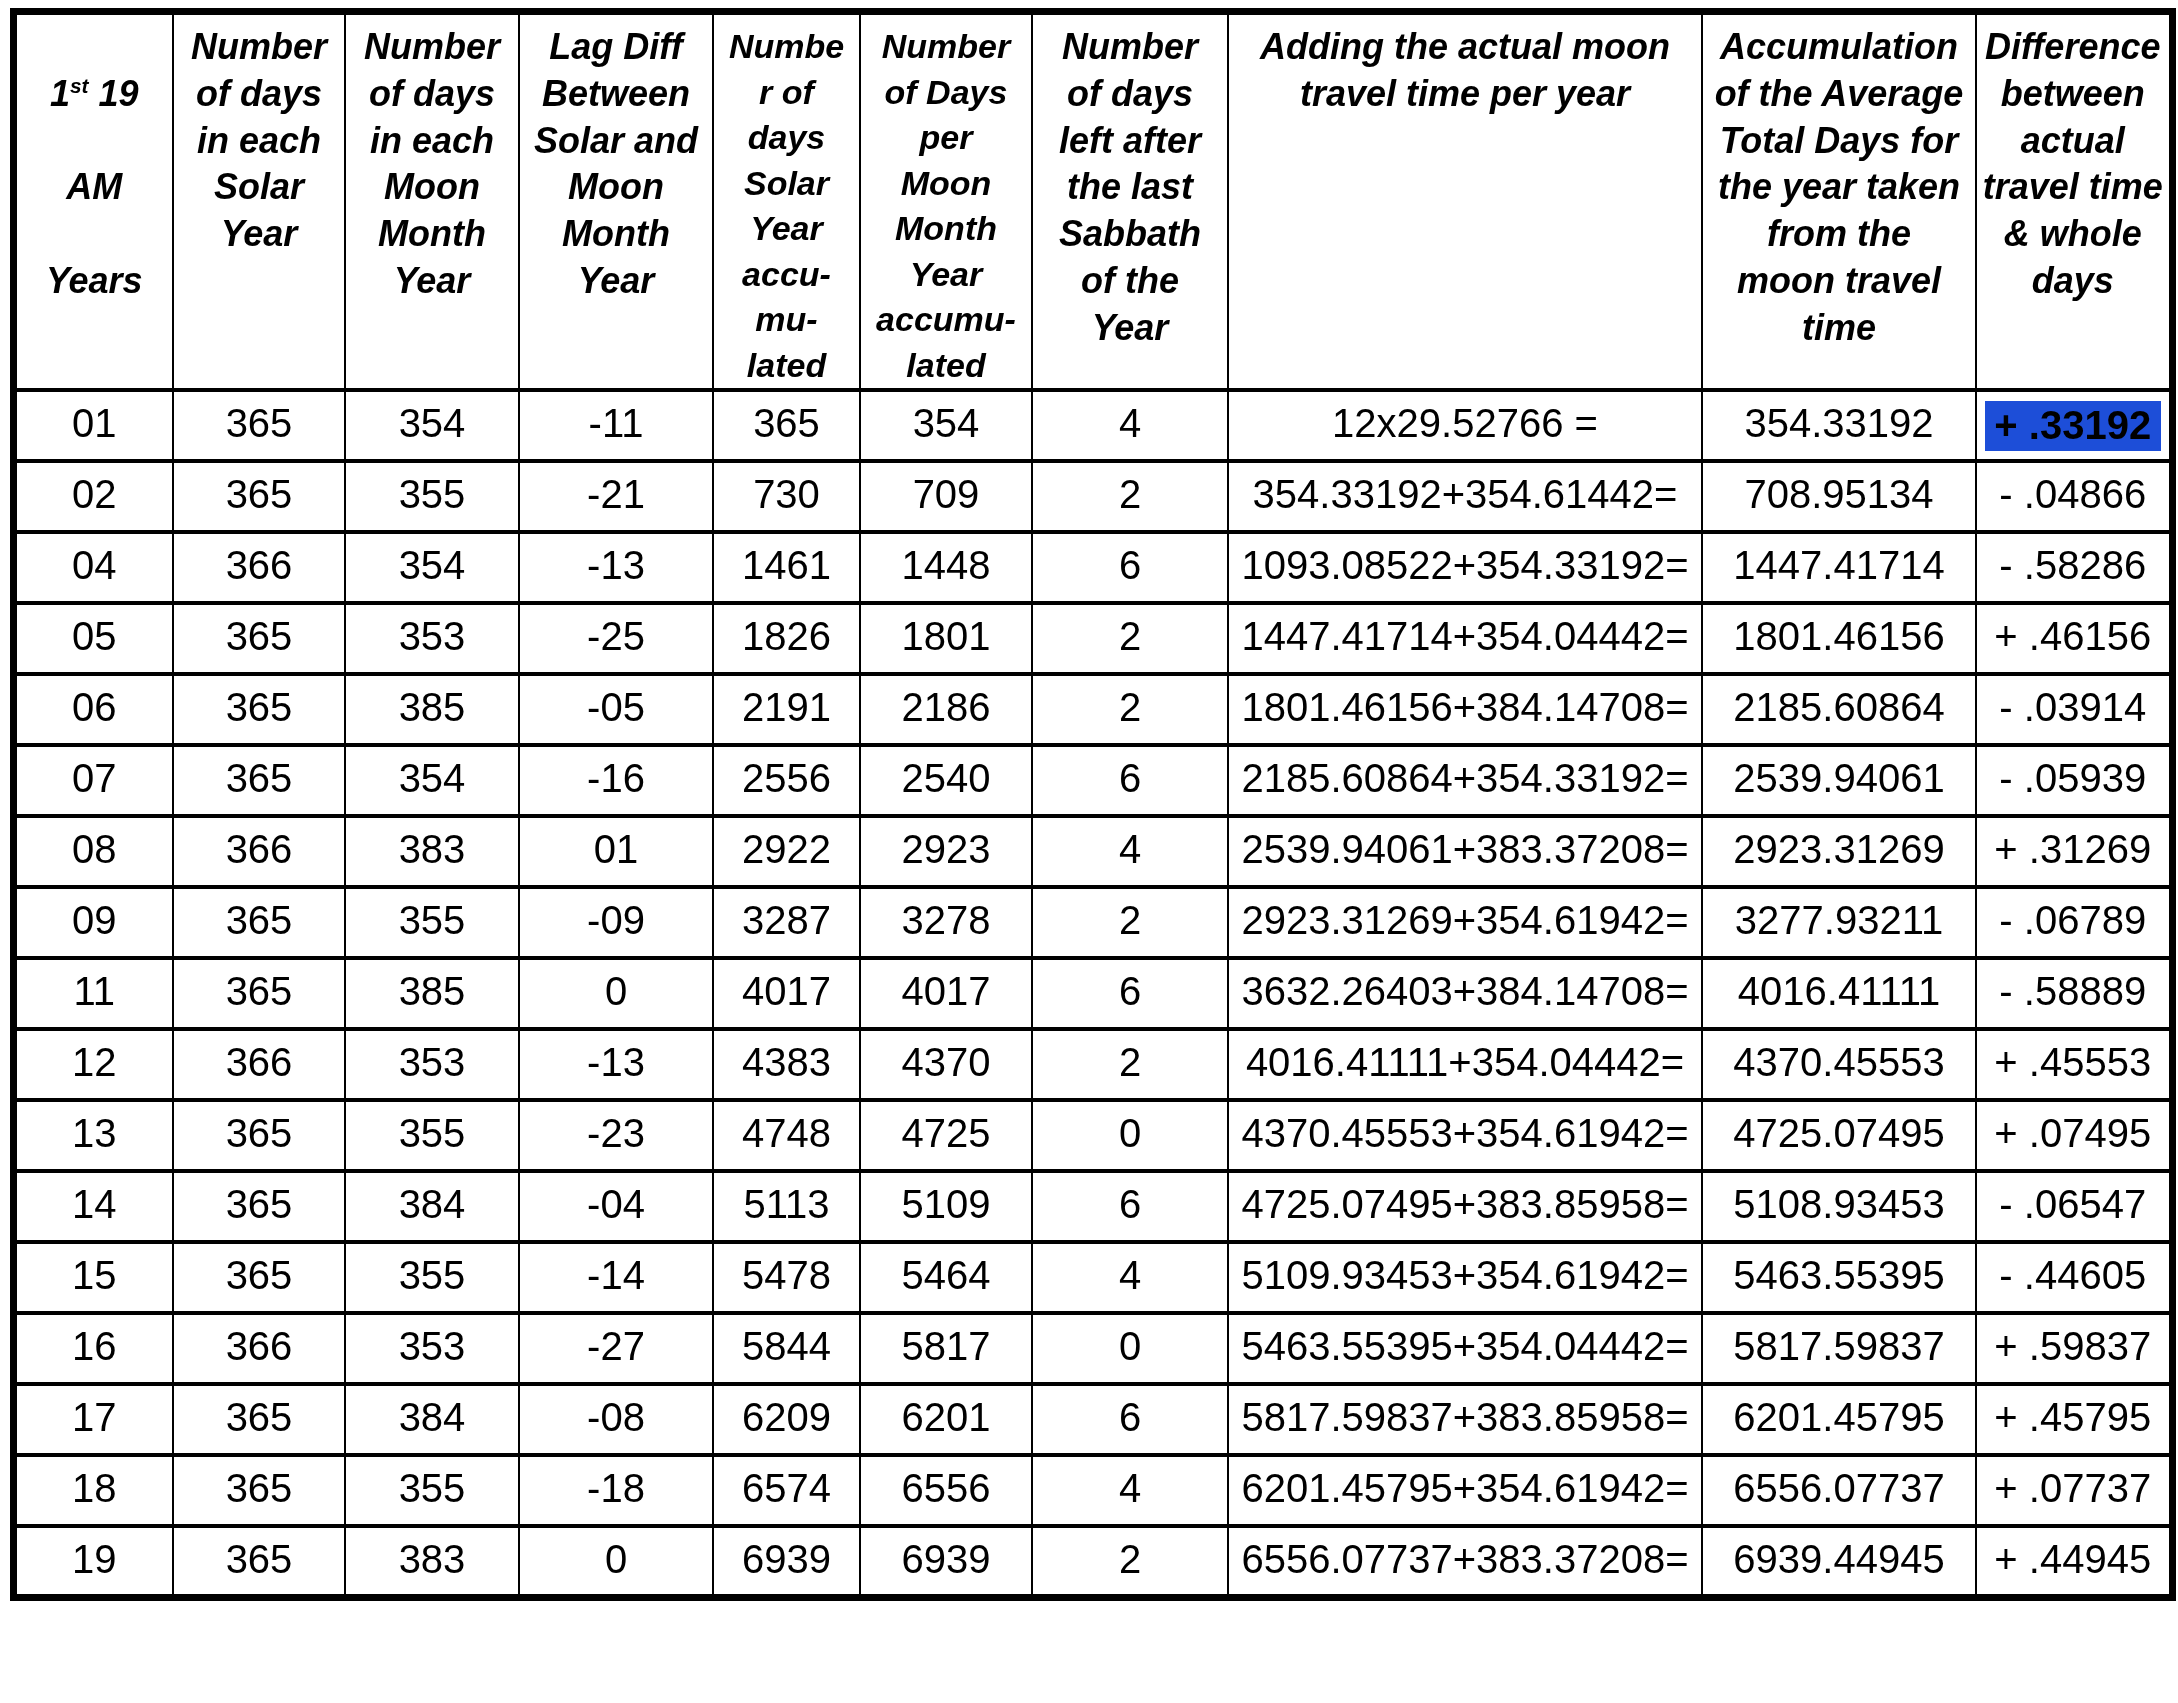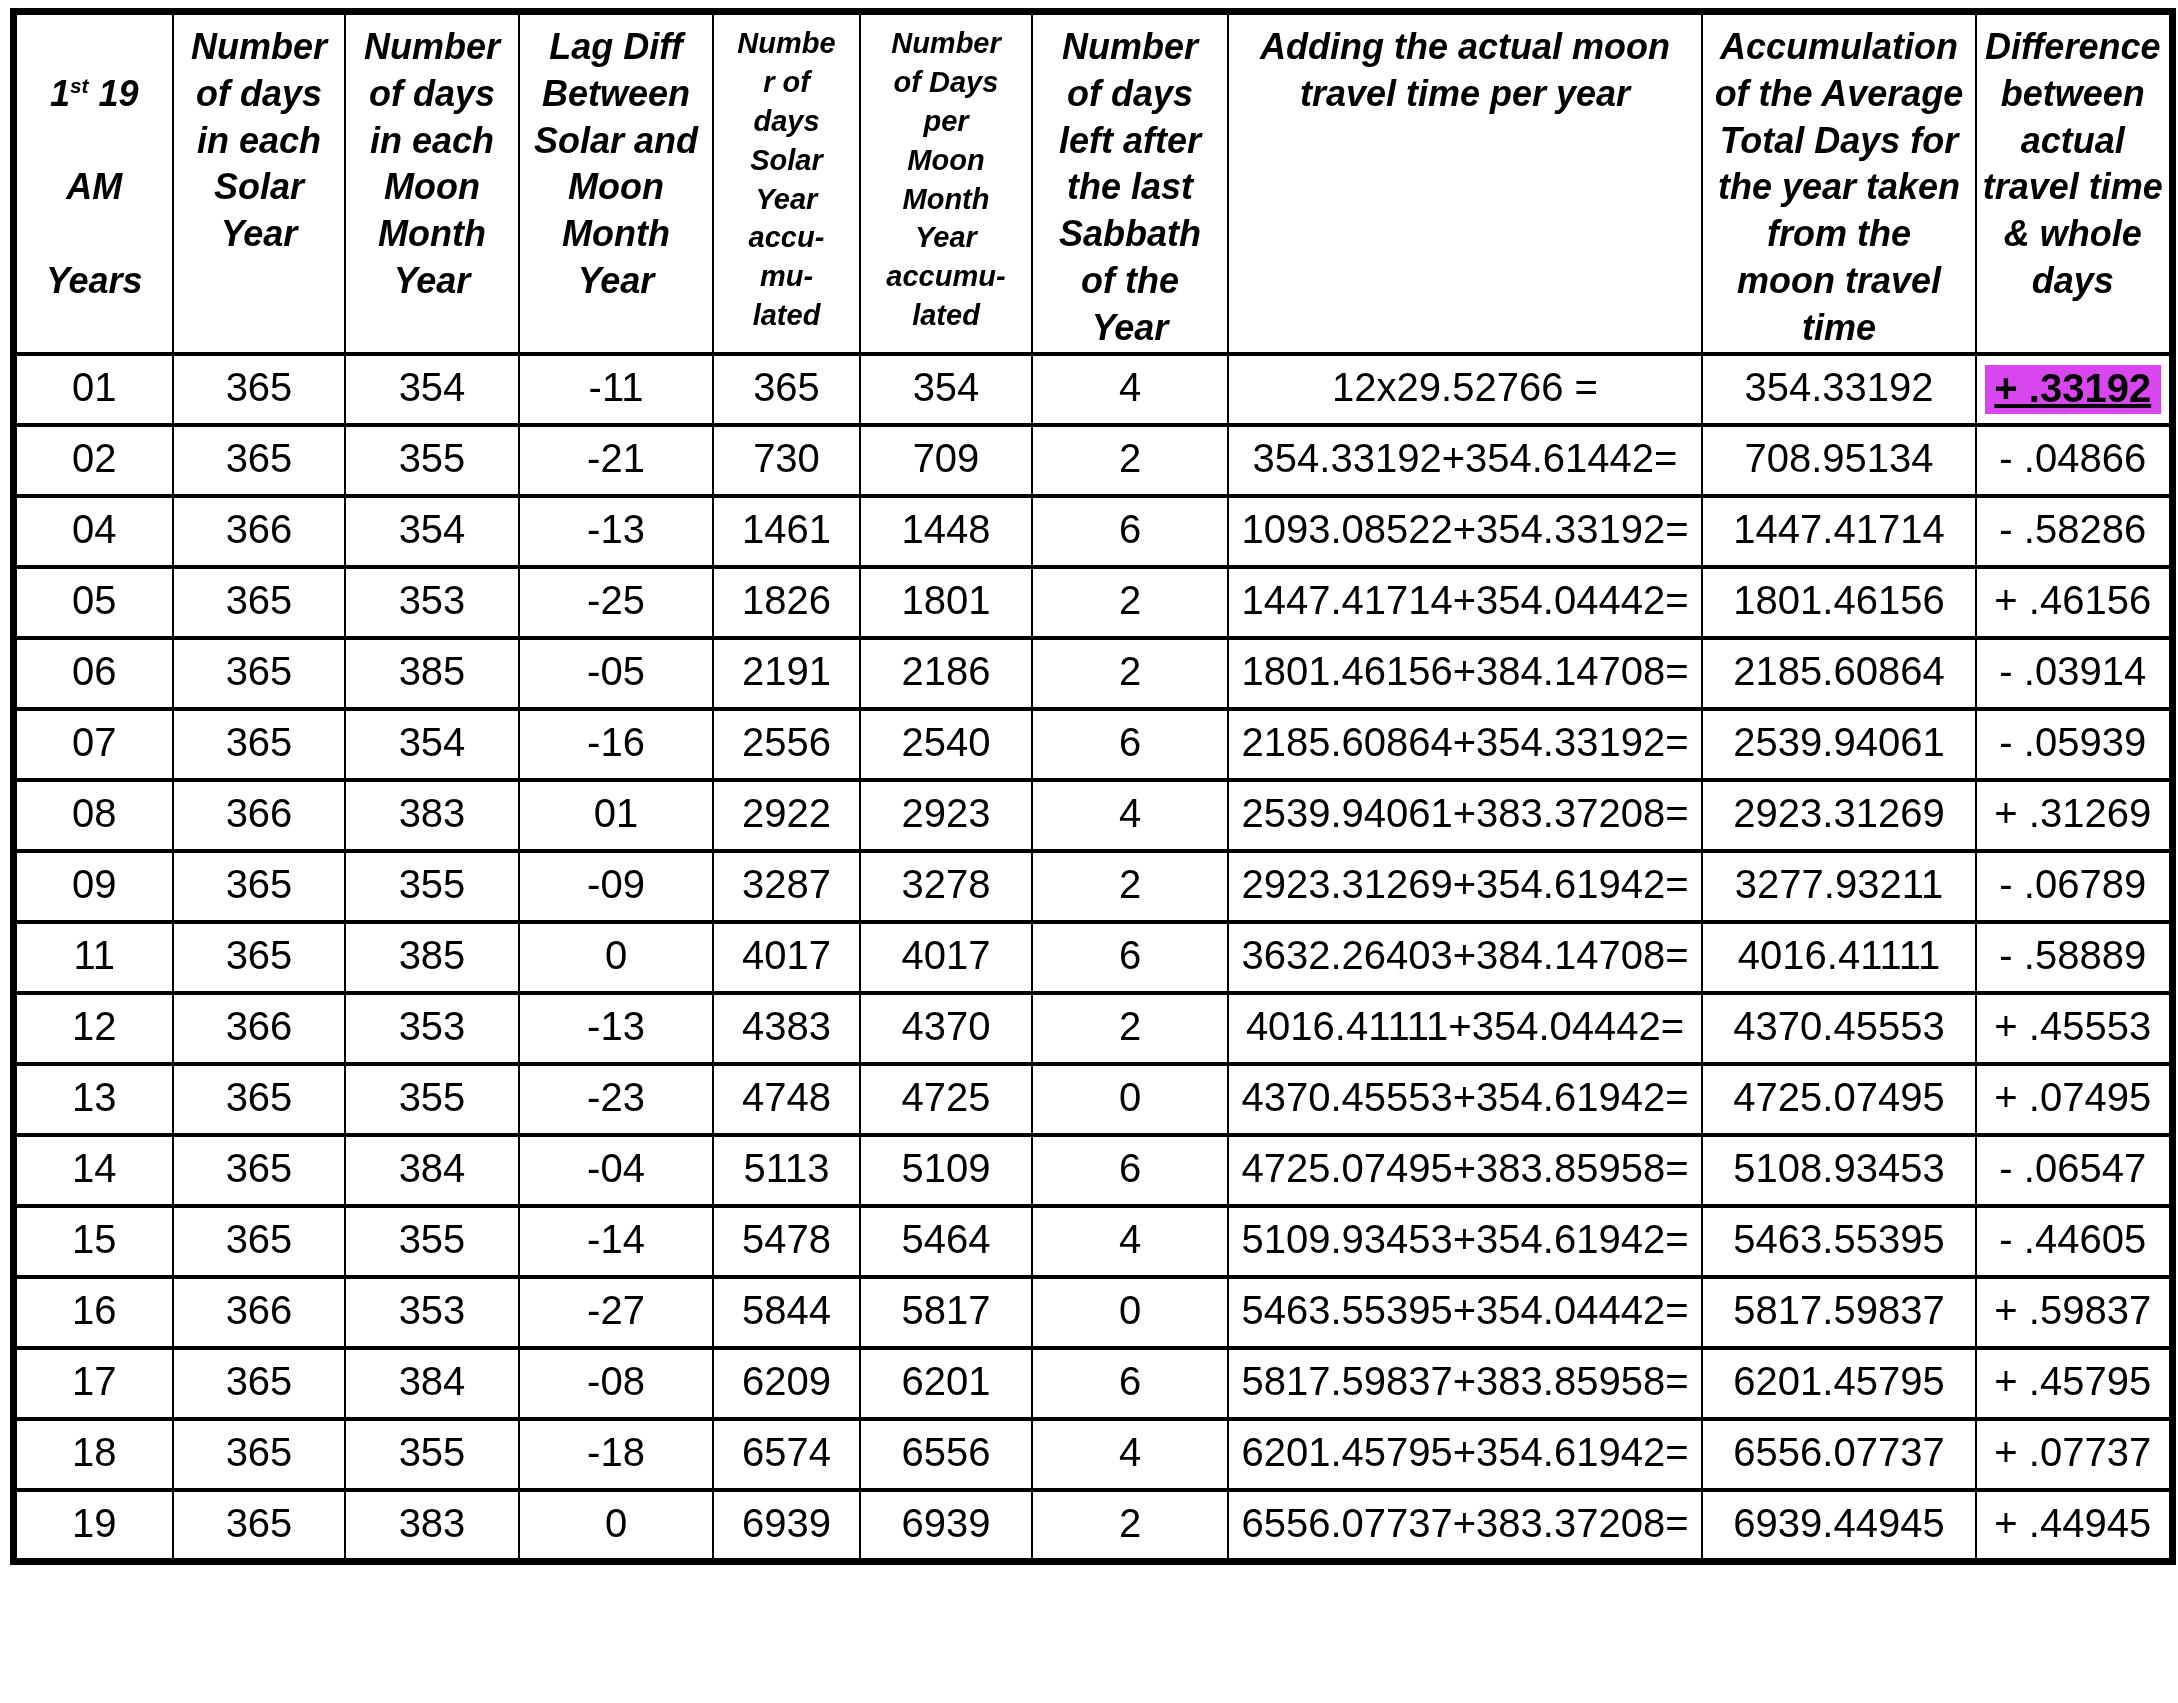--- a/index.html
+++ b/index.html
@@ -45,21 +45,21 @@
   thead th {
     font-weight: bold;
     font-style: italic;
     font-size: 36px;
     line-height: 1.30;
     white-space: pre-line;
     padding-top: 9.5px;
     overflow-wrap: anywhere;
   }
   thead th.small {
-    font-size: 29px;
+    font-size: 34px;
     line-height: 1.34;
   }
   thead th sup {
     font-size: 58%;
     vertical-align: super;
     line-height: 0;
     margin-top: 20px;
   }
   tbody tr { height: 71px; }
   tbody td {
@@ -158,21 +158,21 @@
       <tr>
         <td>01</td>
         <td>365</td>
         <td>354</td>
         <td>-11</td>
         <td>365</td>
         <td>354</td>
         <td>4</td>
         <td>12x29.52766 =</td>
         <td>354.33192</td>
-        <td><span class="highlight" style="background: #d946ef; text-decoration: underline;">+ .33192</span></td>
+        <td><span class="highlight" style="background: #1d4ed8;">+ .33192</span></td>
       </tr>
       <tr>
         <td>02</td>
         <td>365</td>
         <td>355</td>
         <td>-21</td>
         <td>730</td>
         <td>709</td>
         <td>2</td>
         <td>354.33192+354.61442=</td>

